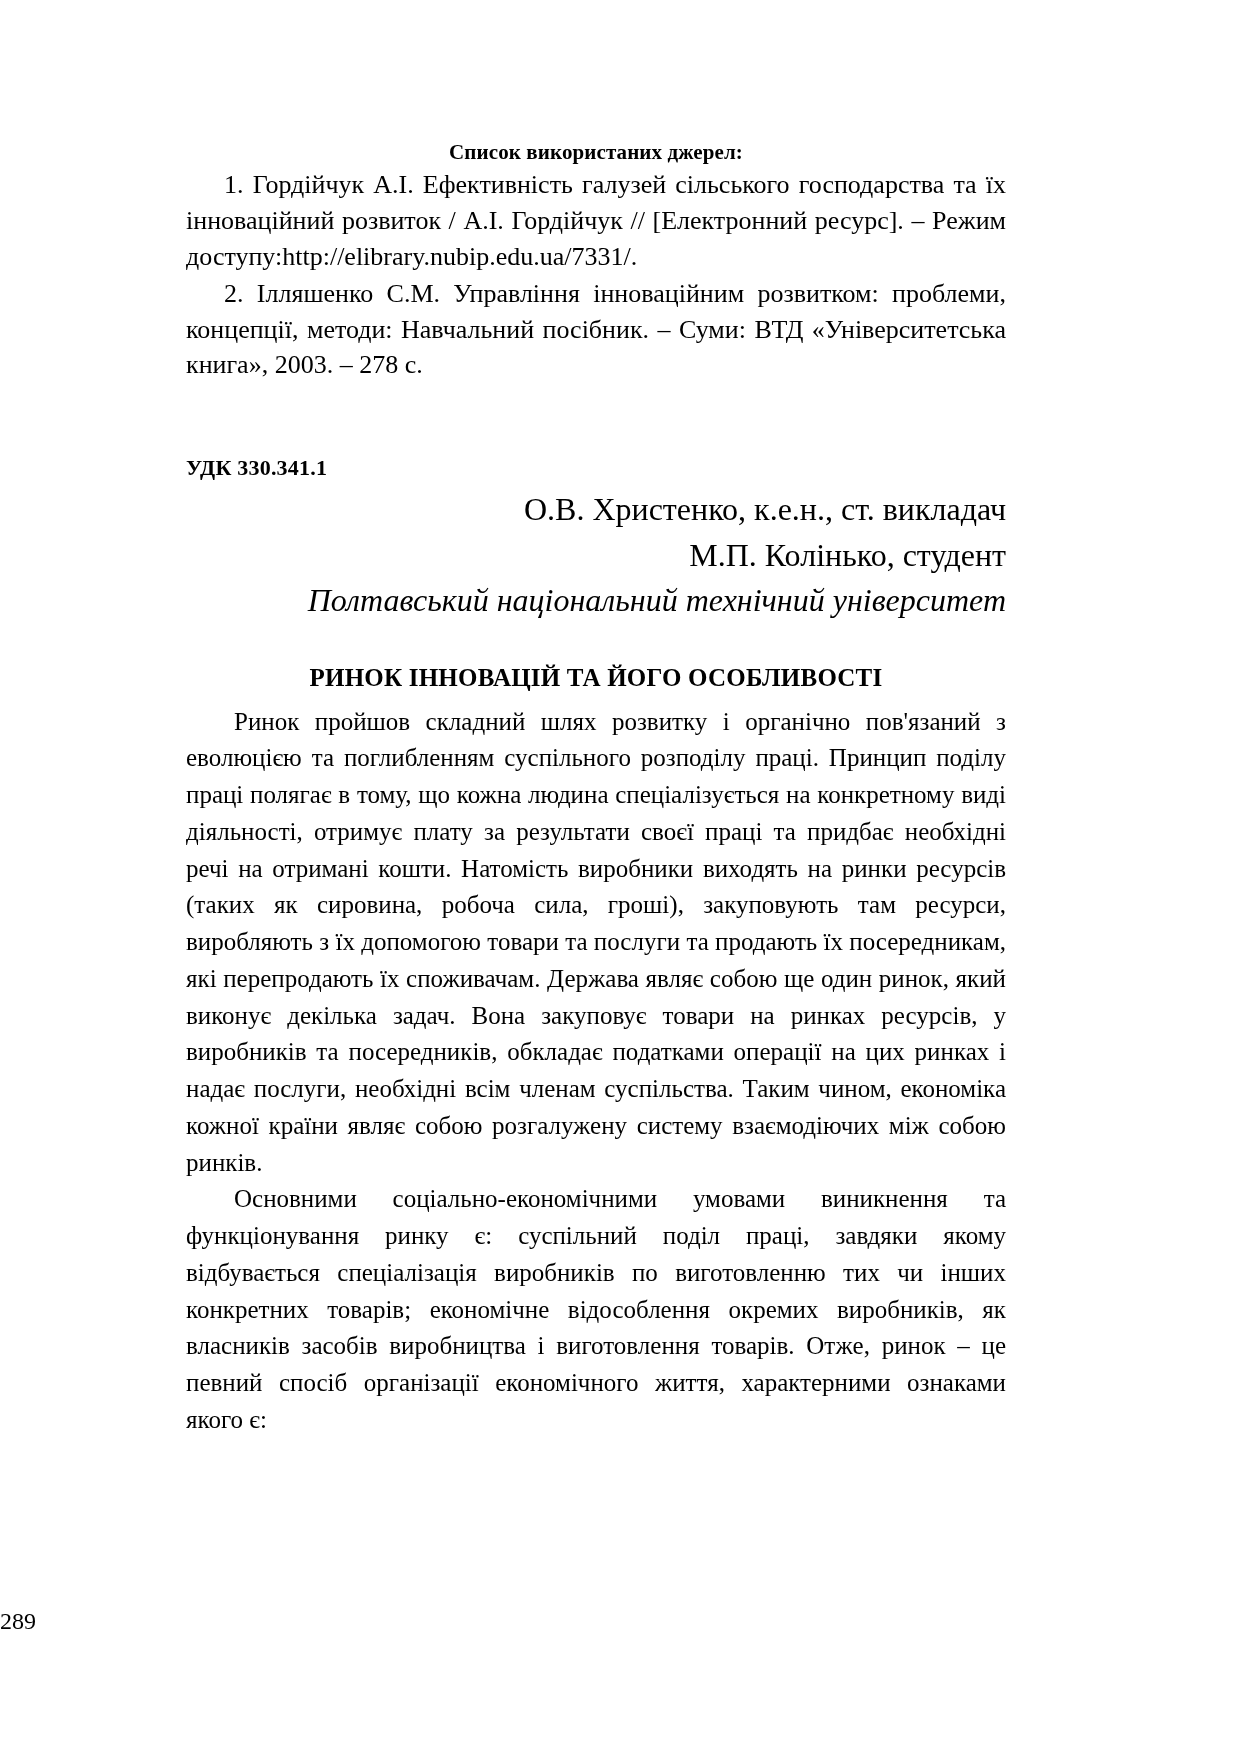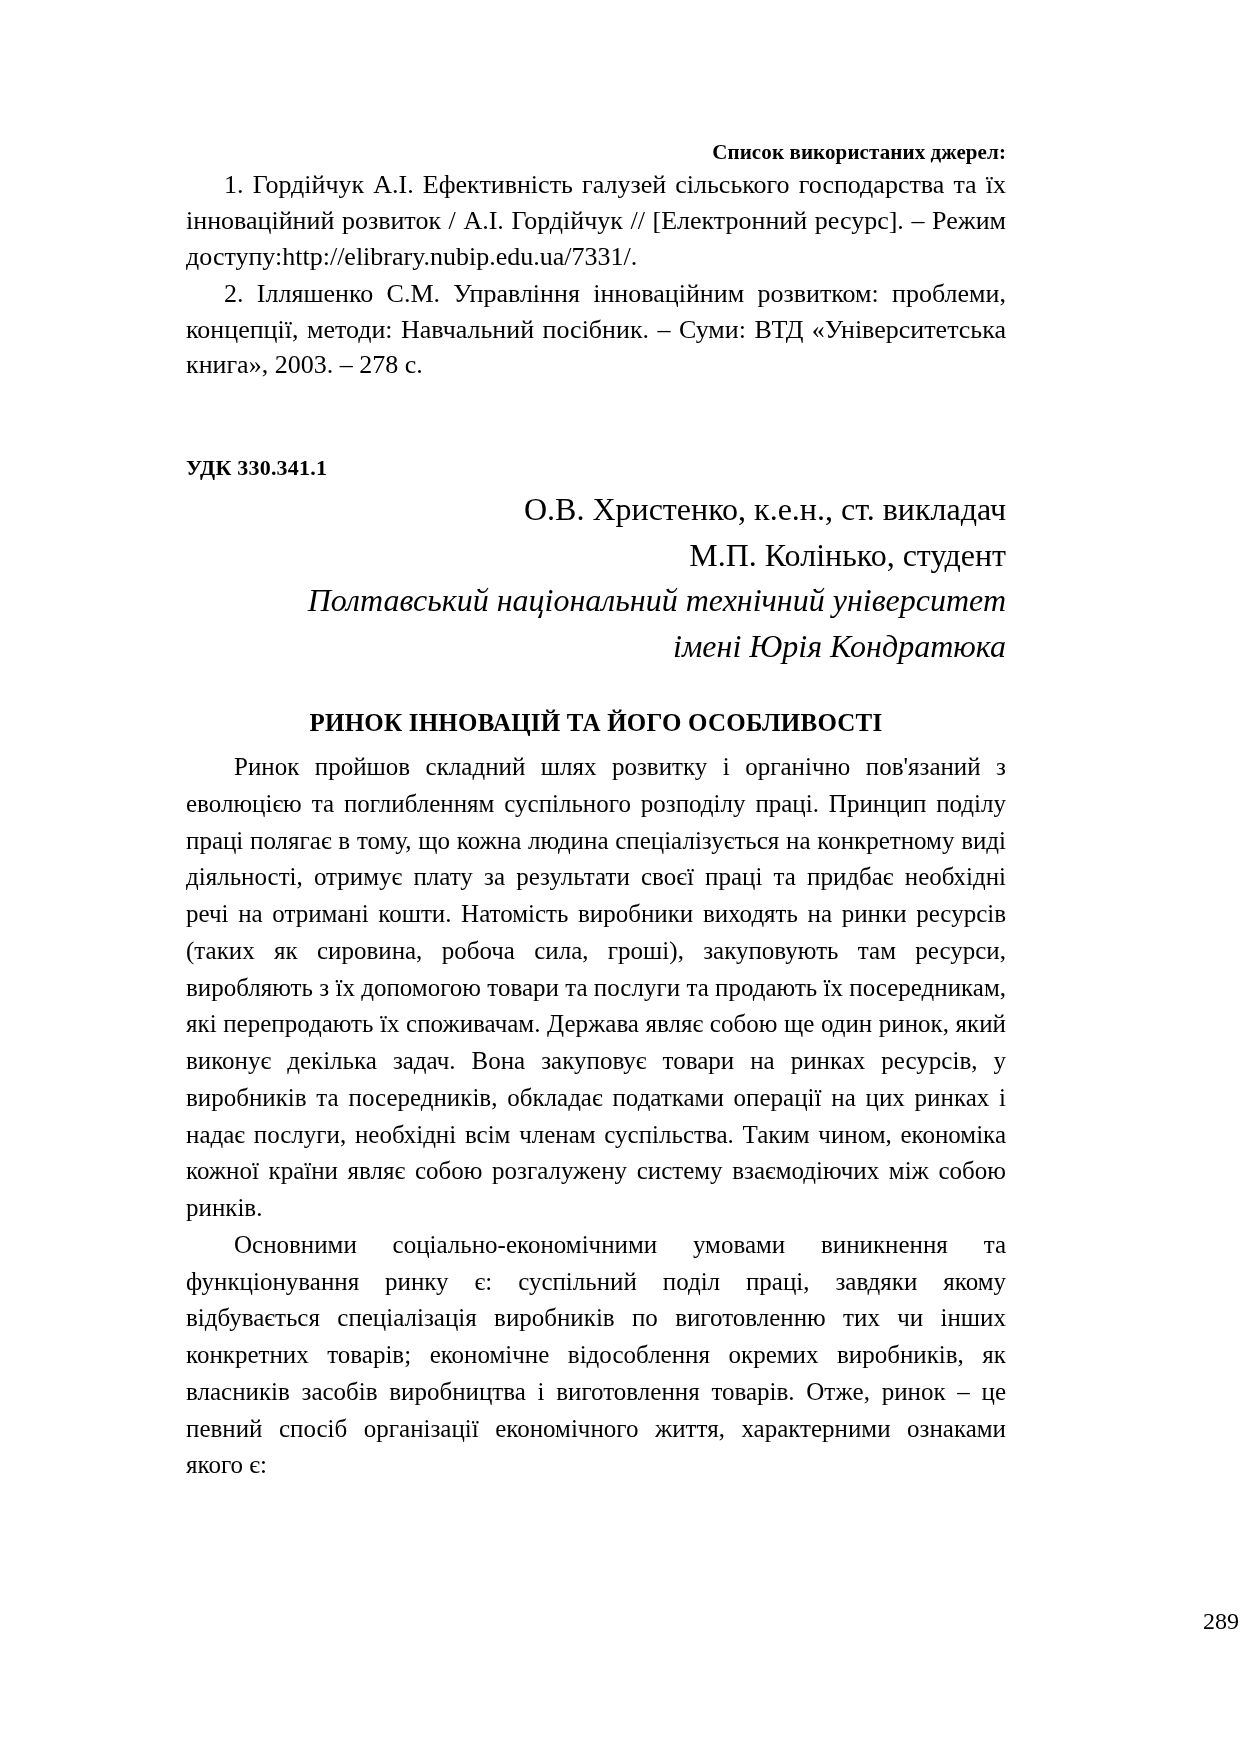--- a/index.html
+++ b/index.html
@@ -21,21 +21,21 @@
     position: absolute;
     left: 186px;
     top: 140px;
     width: 820px;
   }
 
   
   .refs-heading {
     font-size: 21px;
     font-weight: bold;
-    text-align: right;
+    text-align: center;
     margin: 0 0 2px 0;
     letter-spacing: 0.1px;
   }
   .ref-item {
     font-size: 26px;
     line-height: 1.38;
     text-align: justify;
     text-indent: 38px;
     margin: 0;
     hyphens: none;
@@ -79,23 +79,23 @@
     text-indent: 48px;
     margin: 0;
     hyphens: none;
   }
   .body-par.first { margin-top: 12px; }
 
   
   .page-number {
     position: absolute;
     left: 0;
-    right: 2px;
+    right: 16px;
     top: 1608px;
-    text-align: right;
+    text-align: left;
     font-size: 24px;
   }
 </style>
 </head>
 <body>
 
 <div class="page">
   <div class="content">
 
     <div class="refs-heading">Список використаних джерел:</div>
@@ -103,21 +103,20 @@
     <p class="ref-item">1. Гордійчук А.І. Ефективність галузей сільського господарства та їх інноваційний розвиток / А.І. Гордійчук // [Електронний ресурс]. – Режим доступу:http://elibrary.nubip.edu.ua/7331/.</p>
 
     <p class="ref-item">2. Ілляшенко С.М. Управління інноваційним розвитком: проблеми, концепції, методи: Навчальний посібник. – Суми: ВТД «Університетська книга», 2003. – 278 с.</p>
 
     <div class="udk">УДК 330.341.1</div>
 
     <div class="authors">
       <div>О.В. Христенко, к.е.н., ст. викладач</div>
       <div>М.П. Колінько, студент</div>
       <div class="aff">Полтавський національний технічний університет</div>
-      <div class="aff">імені Юрія Кондратюка</div>
     </div>
 
     <h1 class="article-title">РИНОК ІННОВАЦІЙ ТА ЙОГО ОСОБЛИВОСТІ</h1>
 
     <p class="body-par first">Ринок пройшов складний шлях розвитку і органічно пов'язаний з еволюцією та поглибленням суспільного розподілу праці. Принцип поділу праці полягає в тому, що кожна людина спеціалізується на конкретному виді діяльності, отримує плату за результати своєї праці та придбає необхідні речі на отримані кошти. Натомість виробники виходять на ринки ресурсів (таких як сировина, робоча сила, гроші), закуповують там ресурси, виробляють з їх допомогою товари та послуги та продають їх посередникам, які перепродають їх споживачам. Держава являє собою ще один ринок, який виконує декілька задач. Вона закуповує товари на ринках ресурсів, у виробників та посередників, обкладає податками операції на цих ринках і надає послуги, необхідні всім членам суспільства. Таким чином, економіка кожної країни являє собою розгалужену систему взаємодіючих між собою ринків.</p>
 
     <p class="body-par">Основними соціально-економічними умовами виникнення та функціонування ринку є: суспільний поділ праці, завдяки якому відбувається спеціалізація виробників по виготовленню тих чи інших конкретних товарів; економічне відособлення окремих виробників, як власників засобів виробництва і виготовлення товарів. Отже, ринок – це певний спосіб організації економічного життя, характерними ознаками якого є:</p>
 
   </div>
 

